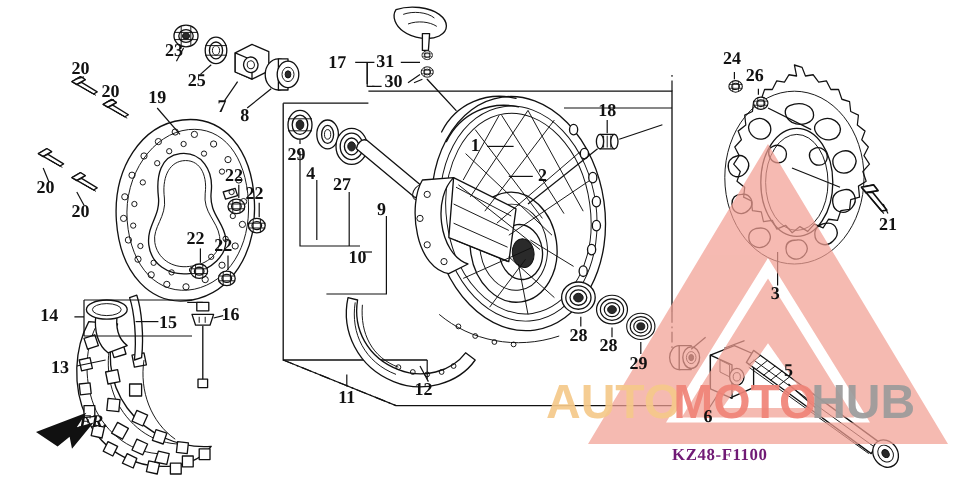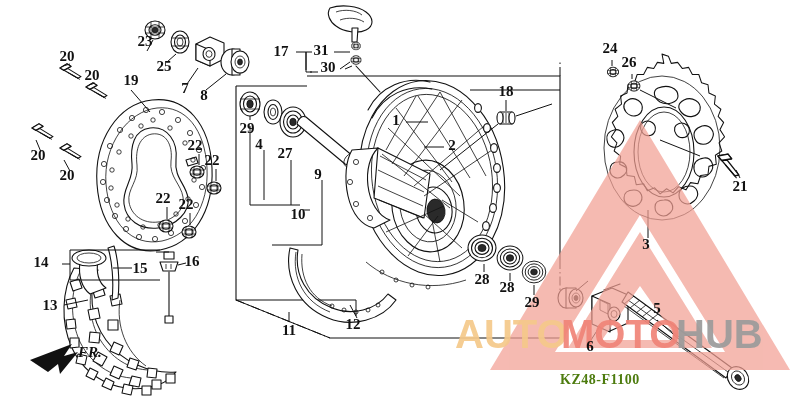--- a/index.html
+++ b/index.html
@@ -530,18 +530,18 @@
         <text x="482" y="281">28</text>
         <text x="507" y="289">28</text>
         <text x="247" y="130">29</text>
         <text x="532" y="304">29</text>
         <text x="328" y="69">30</text>
         <text x="321" y="52">31</text>
       </g>
   </svg>
 
   <div style="position:absolute;left:560px;top:372px;font-size:14px;font-weight:bold;
-              letter-spacing:0.5px;color:#4d7c0f;">KZ48-F1100</div>
-
-  <div style="position:absolute;left:78px;top:344px;font-size:15px;font-weight:bold;
+              letter-spacing:0.5px;color:#701a75;">KZ48-F1100</div>
+
+  <div style="position:absolute;left:66px;top:344px;font-size:15px;font-weight:bold;
               color:#111;font-style:italic;">FR.</div>
 
 </div>
 
 </body></html>

